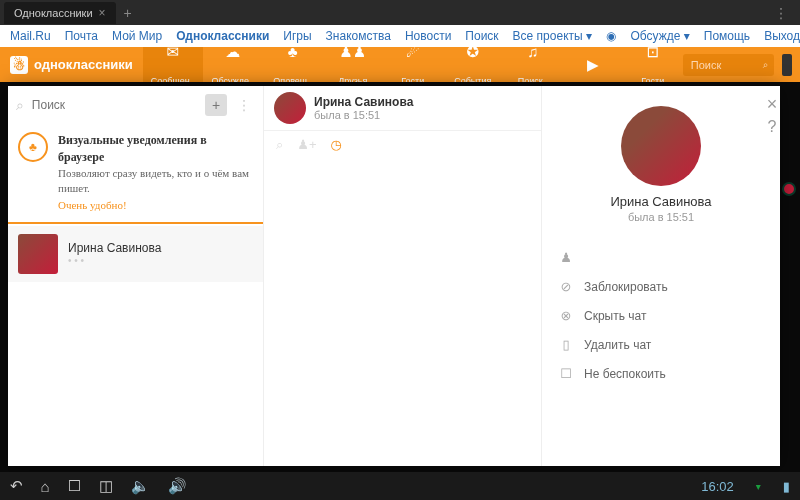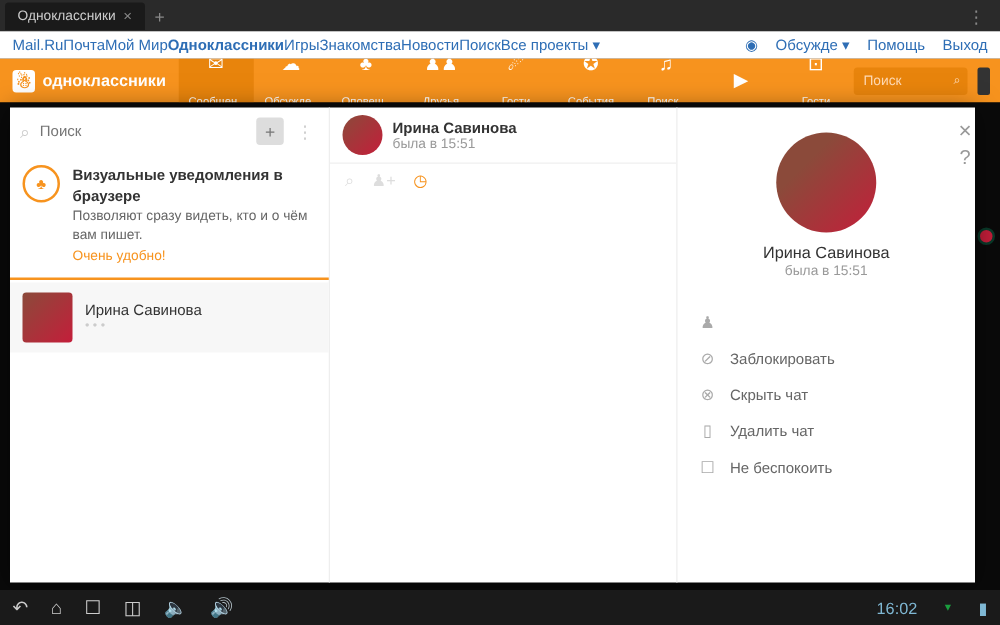--- a/index.html
+++ b/index.html
@@ -2,21 +2,21 @@
 <html><head>
 <meta charset="utf-8">
 <style>
 html,body{margin:0;padding:0;font-family:Arial,Helvetica,sans-serif;background:#1a1a1a;overflow:hidden;}
 #root{width:800px;height:500px;position:relative;background:#000;}
 .topbar{height:25px;background:#2a2a2a;display:flex;align-items:center;padding:0 4px;}
 .tab{background:#1a1a1a;color:#ccc;font-size:11px;padding:4px 10px;display:flex;align-items:center;gap:6px;border-radius:3px 3px 0 0;}
 .tab-x{color:#888;font-size:12px;}
 .newtab{color:#888;font-size:14px;padding:0 8px;}
 .menu-dots{margin-left:auto;color:#888;font-size:14px;padding:0 8px;}
-.linkbar{height:22px;background:#fff;display:flex;align-items:center;padding:0 10px;font-size:12px;overflow:hidden;white-space:nowrap;}
+.linkbar{height:22px;background:#fff;display:flex;align-items:center;padding:0 10px;gap:14px;font-size:12px;overflow:hidden;white-space:nowrap;}
 .linkbar a{color:#2e6eb5;text-decoration:none;}
 .linkbar a.active{color:#2e6eb5;font-weight:bold;}
 .linkbar .right{margin-left:auto;display:flex;gap:14px;align-items:center;}
 .globe{color:#2e6eb5;}
 .orangebar{height:35px;background:#f7931e;display:flex;align-items:center;color:#fff;font-size:10px;overflow:hidden;}
 .oklogo{display:flex;align-items:center;gap:6px;padding:0 10px;font-size:13px;font-weight:bold;}
 .okicon{width:18px;height:18px;background:#fff;color:#f7931e;border-radius:3px;display:flex;align-items:center;justify-content:center;font-size:14px;font-weight:bold;}
 .navitem{display:flex;flex-direction:column;align-items:center;justify-content:center;padding:0 8px;height:35px;min-width:44px;}
 .navitem.active{background:#e8840c;}
 .navicon{font-size:15px;line-height:1;}
@@ -31,21 +31,21 @@
 .closex{position:absolute;right:-2px;top:8px;color:#999;font-size:18px;width:20px;text-align:center;z-index:5;}
 .help{position:absolute;right:-2px;top:32px;color:#999;font-size:16px;width:20px;text-align:center;}
 .leftcol{width:255px;border-right:1px solid #eee;display:flex;flex-direction:column;}
 .searchrow{display:flex;align-items:center;padding:8px;gap:6px;}
 .searchrow .sicon{color:#ccc;font-size:14px;}
 .searchrow input{border:none;outline:none;font-size:12px;color:#666;flex:1;}
 .addbtn{width:22px;height:22px;background:#ddd;color:#777;border-radius:3px;display:flex;align-items:center;justify-content:center;font-size:14px;}
 .dotsv{color:#ccc;font-size:14px;padding:0 4px;}
 .notif{padding:8px 10px;display:flex;gap:10px;border-bottom:3px solid #f7931e;border-bottom-width:2px;margin-bottom:2px;}
 .notif .bell{width:26px;height:26px;border:2px solid #f7931e;border-radius:50%;color:#f7931e;display:flex;align-items:center;justify-content:center;font-size:12px;flex-shrink:0;}
-.notif-body{font-size:11px;color:#666;line-height:1.4;}
+.notif-body{font-size:11px;color:#666;line-height:1.4;font-family:Liberation Serif, serif;}
 .notif-title{color:#333;font-weight:bold;font-size:12px;}
 .notif-sub{color:#f7931e;font-size:11px;margin-top:2px;}
 .chatitem{display:flex;align-items:center;gap:10px;padding:8px 10px;background:#f7f7f7;}
 .chatitem .av{width:40px;height:40px;border-radius:3px;background:linear-gradient(135deg,#8b4a3a,#c41e3a);flex-shrink:0;}
 .chatitem .name{font-size:12px;color:#333;}
 .chatitem .dots{color:#ccc;font-size:10px;}
 .midcol{flex:1;display:flex;flex-direction:column;}
 .chathead{display:flex;align-items:center;gap:8px;padding:6px 10px;border-bottom:1px solid #f0f0f0;}
 .chathead .av{width:32px;height:32px;border-radius:50%;background:linear-gradient(135deg,#8b4a3a,#c41e3a);}
 .chathead .name{font-size:12px;font-weight:bold;color:#333;}

